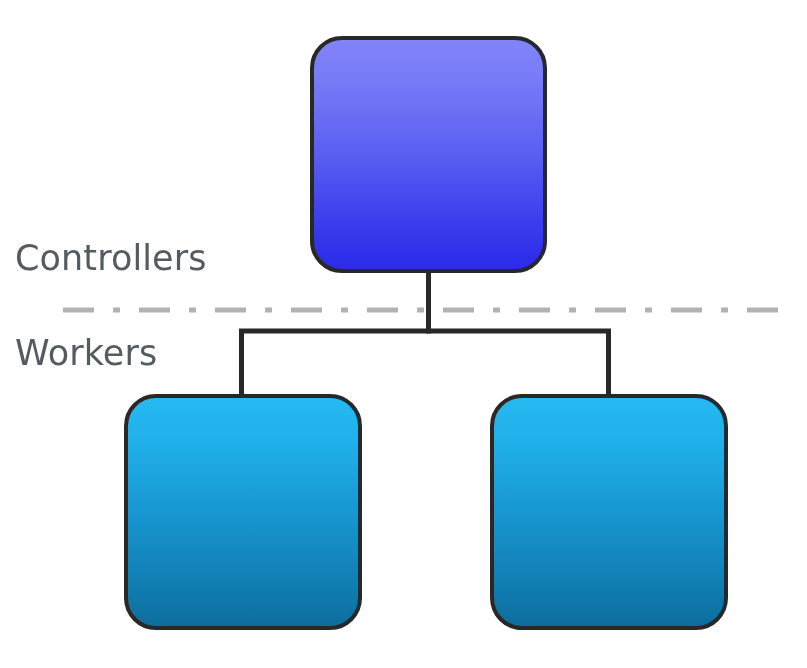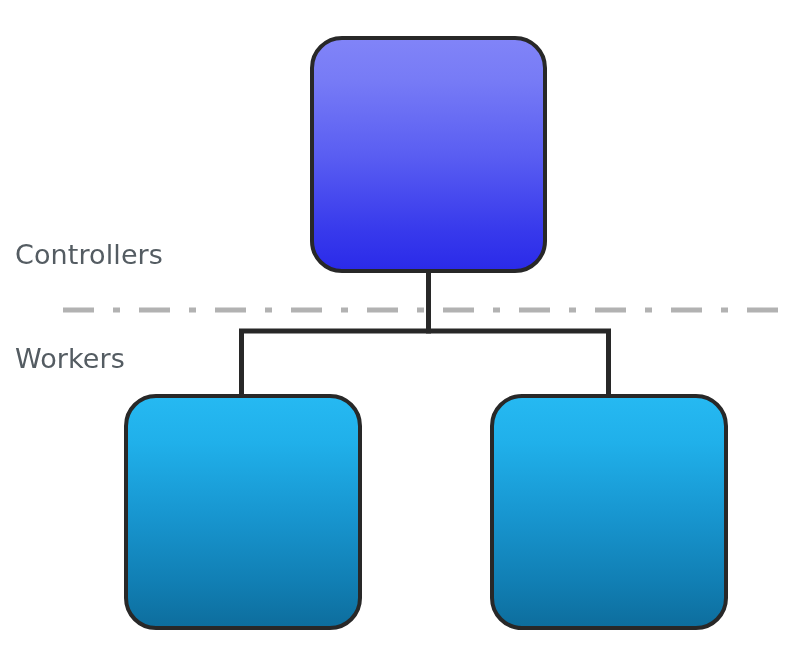--- a/index.html
+++ b/index.html
@@ -22,34 +22,34 @@
     position: absolute;
     left: 0;
     top: 0;
     width: 807px;
     height: 668px;
     display: block;
   }
   .zone-label {
     position: absolute;
     font-family: "DejaVu Sans", sans-serif;
-    font-size: 27px;
+    font-size: 35px;
     font-weight: 400;
     letter-spacing: 0.1px;
     white-space: nowrap;
     color: #545c62;
     line-height: 1;
   }
   #label-controllers {
     left: 15px;
     top: 241px;
   }
   #label-workers {
     left: 15px;
-    top: 345px;
+    top: 336px;
   }
 </style>
 </head>
 <body>
 
 <div id="diagram-canvas">
 
   <svg id="topology-svg" viewBox="0 0 807 668" xmlns="http://www.w3.org/2000/svg">
     <defs>
       <linearGradient id="grad-controller" x1="0" y1="0" x2="0" y2="1">

